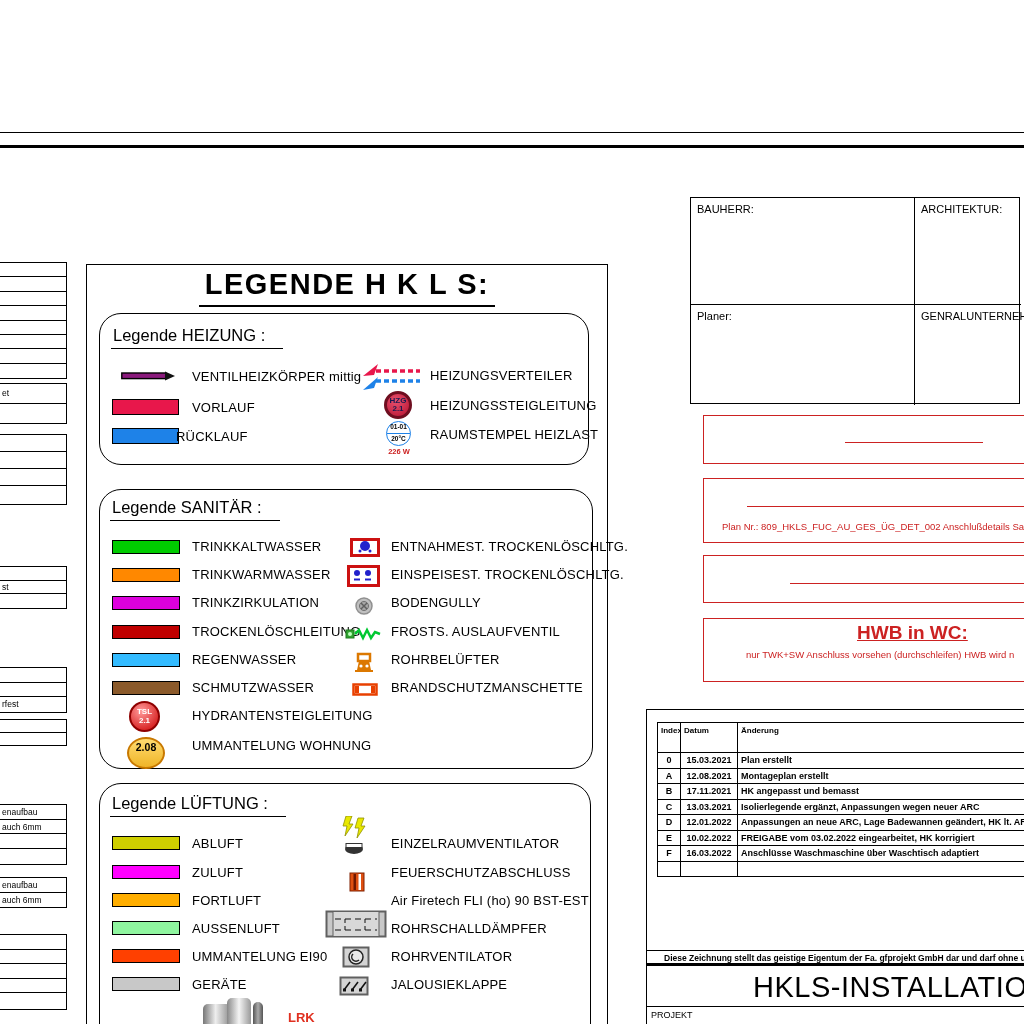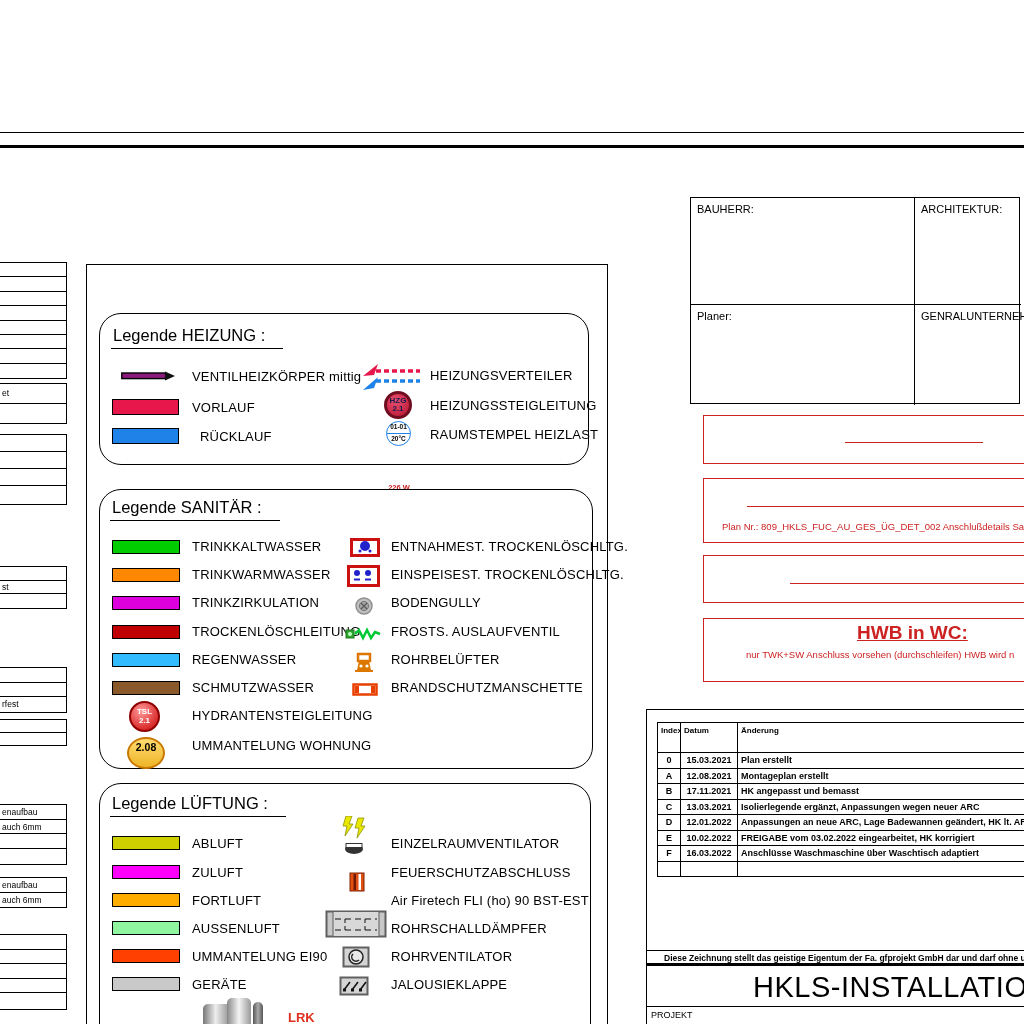--- a/index.html
+++ b/index.html
@@ -33,21 +33,21 @@
   .hzg{width:28px;height:28px;border-radius:50%;background:radial-gradient(circle at 40% 32%,#E8506E,#B51230);
        border:3px solid #6E0E20;box-sizing:border-box;color:#1A1A50;font-weight:bold;font-size:8px;
        line-height:1.1;text-align:center;padding-top:2.5px;}
   .tsl{width:31px;height:31px;border-radius:50%;background:radial-gradient(circle at 38% 30%,#FF9A9A,#CC0000);
        border:2px solid #8E0000;box-sizing:border-box;color:#fff;font-weight:bold;font-size:8px;
        line-height:1.15;text-align:center;padding-top:3.5px;}
   .stamp{width:25px;height:25px;border:1.6px solid #1E82E8;border-radius:50%;background:#fff;
          box-sizing:border-box;display:flex;flex-direction:column;font-size:6.5px;font-weight:bold;text-align:center;}
   .stamp .t{flex:1;border-bottom:1.3px solid #1E82E8;line-height:10px;}
   .stamp .b{flex:1;line-height:9px;}
-  .stampload{font-size:7.5px;color:#C22;font-weight:bold;text-align:center;margin-top:36px;}
+  .stampload{font-size:7.5px;color:#C22;font-weight:bold;text-align:center;}
   .wbadge{width:38px;height:32px;border-radius:50%;background:linear-gradient(#FFDC70,#EFB428);
           border:2px solid #C87800;box-sizing:border-box;color:#000;font-weight:bold;font-size:10.5px;
           text-align:center;line-height:16px;}
   .cyl{position:absolute;border-radius:5px;}
   .lrk{color:#E03020;font-size:13px;font-weight:bold;}
 </style>
 </head>
 <body>
 
 <div id="canvas">
@@ -101,35 +101,38 @@
   </div>
   <div class="lgroup" style="top:934px;height:76px;">
     <div class="lrow" style="height:14.6px"></div>
       <div class="lrow" style="height:14.6px"></div>
     <div class="lrow" style="height:14.6px"></div>
       <div class="lrow" style="height:14.6px"></div>
     <div class="lrow" style="height:14.6px"></div>
   </div>
 
   <div class="abs outerbox" style="left:86px;top:264px;width:522px;height:790px;"></div>
+  <div class="abs" style="left:86px;top:268px;width:522px;text-align:center;">
+    <span class="maintitle">LEGENDE  H K L S:</span>
+  </div>
 
   <div class="abs roundbox" style="left:99px;top:313px;width:490px;height:152px;"></div>
   <span class="abs h2" style="left:111px;top:326px;">Legende  HEIZUNG :</span>
 
   <svg class="abs" style="left:121px;top:370px;" width="54" height="12" viewBox="0 0 54 12">
     <rect x="0.8" y="3" width="44" height="5.6" fill="#8A1A7C" stroke="#000" stroke-width="1.4"></rect>
     <polygon points="44,1.5 54,6 44,10.5" fill="#111"></polygon>
   </svg>
   <span class="abs lbl" style="left:192px;top:370px;">VENTILHEIZKÖRPER mittig</span>
 
   <div class="abs bar" style="left: 112px; top: 399px; width: 67px; height: 16px; background: rgb(232, 23, 75);"></div>
   <span class="abs lbl" style="left:192px;top:401px;">VORLAUF</span>
 
   <div class="abs bar" style="left: 112px; top: 428px; width: 67px; height: 16px; background: rgb(30, 130, 232);"></div>
-  <span class="abs lbl" style="left:200px;top:430px;">RÜCKLAUF</span>
+  <span class="abs lbl" style="left:176px;top:430px;">RÜCKLAUF</span>
 
   <svg class="abs" style="left:362px;top:363px;" width="60" height="28" viewBox="0 0 60 28">
     <line x1="14" y1="8" x2="58" y2="8" stroke="#E8174B" stroke-width="3.5" stroke-dasharray="5 3"></line>
     <polygon points="1,13 16,1 12,12" fill="#E8174B"></polygon>
     <line x1="14" y1="18" x2="58" y2="18" stroke="#1E82E8" stroke-width="3.5" stroke-dasharray="5 3"></line>
     <polygon points="1,27 16,14 12,25" fill="#1E82E8"></polygon>
   </svg>
   <span class="abs lbl" style="left:430px;top:369px;">HEIZUNGSVERTEILER</span>
 
   <div class="abs hzg" style="left:384px;top:391px;">

